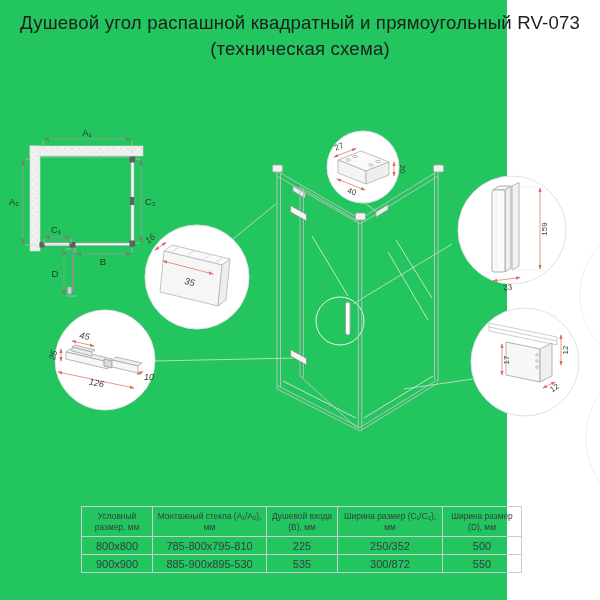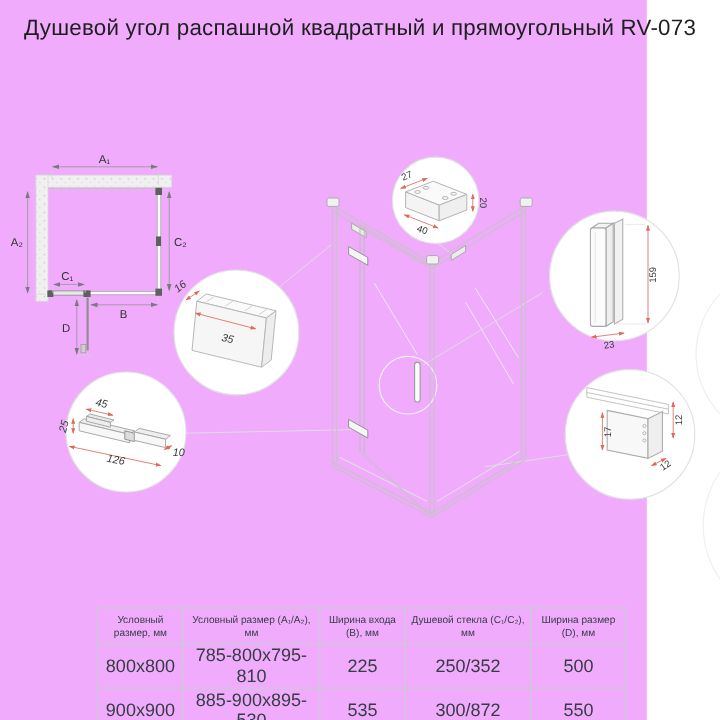--- a/index.html
+++ b/index.html
@@ -1,38 +1,39 @@
 <!DOCTYPE html>
 <html><head>
 <meta charset="utf-8">
 <style>
   html,body{margin:0;padding:0;background:#ffffff;width:600px;height:600px;overflow:hidden;
     font-family:"Liberation Sans","DejaVu Sans",sans-serif;}
-  .stage{position:relative;width:507px;height:600px;background:#f0abfc;padding-left:32px;}
+  .stage{position:relative;width:507px;height:600px;background:#22c55e;}
   .title{position:absolute;top:10px;left:0;width:600px;text-align:center;
     font-size:18.6px;line-height:1.42;color:#1e1e1e;letter-spacing:.2px;}
   svg{position:absolute;left:0;top:0;}
   svg text{font-family:"Liberation Sans","DejaVu Sans",sans-serif;fill:#3a3a3a;}
   .dimtxt{font-size:8px;}
   .dimtxt-i{font-size:9px;font-style:italic;}
   .plantxt{font-size:9.5px;fill:#303030;}
   .table-wrap{position:absolute;left:81px;top:506px;width:441px;}
   table{border-collapse:collapse;width:100%;table-layout:fixed;color:#363c44;}
   th,td{border:1px solid #c8cdd3;text-align:center;vertical-align:middle;
     padding:1px 2px;font-weight:normal;overflow:hidden;}
   thead th{height:27px;font-size:8.4px;line-height:1.3;}
-  tbody td{height:15px;font-size:15px;}
+  tbody td{height:15px;font-size:11px;}
 </style>
 </head>
 <body>
 
 <div class="stage">
 
   <div class="title">
     <div>Душевой угол распашной квадратный и прямоугольный RV-073</div>
+    <div>(техническая схема)</div>
   </div>
 
   <svg width="600" height="600" viewBox="0 0 600 600">
     <defs>
       <pattern id="stip" width="7" height="7" patternUnits="userSpaceOnUse">
         <rect width="7" height="7" fill="#f0f0f0"></rect>
         <circle cx="2" cy="2" r="0.7" fill="#c9c9c9"></circle>
         <circle cx="5.2" cy="5" r="0.6" fill="#d6d6d6"></circle>
       </pattern>
       <marker id="arr" markerWidth="9" markerHeight="8" refX="7" refY="4" orient="auto-start-reverse">
@@ -245,23 +246,23 @@
       <colgroup>
         <col style="width:71px">
           <col style="width:114px">
           <col style="width:71px">
         <col style="width:105px">
           <col style="width:79px">
       </colgroup>
       <thead>
         <tr>
           <th>Условный размер, мм</th>
-          <th>Условный размер (A₁/A₂), мм</th>
-          <th>Ширина входа (B), мм</th>
-          <th>Душевой стекла (C₁/C₂), мм</th>
+          <th>Монтажный стекла (A₁/A₂), мм</th>
+          <th>Душевой входа (B), мм</th>
+          <th>Ширина размер (C₁/C₂), мм</th>
           <th>Ширина размер (D), мм</th>
         </tr>
       </thead>
       <tbody>
         <tr>
           <td>800x800</td>
           <td>785-800x795-810</td>
           <td>225</td>
           <td>250/352</td>
           <td>500</td>

